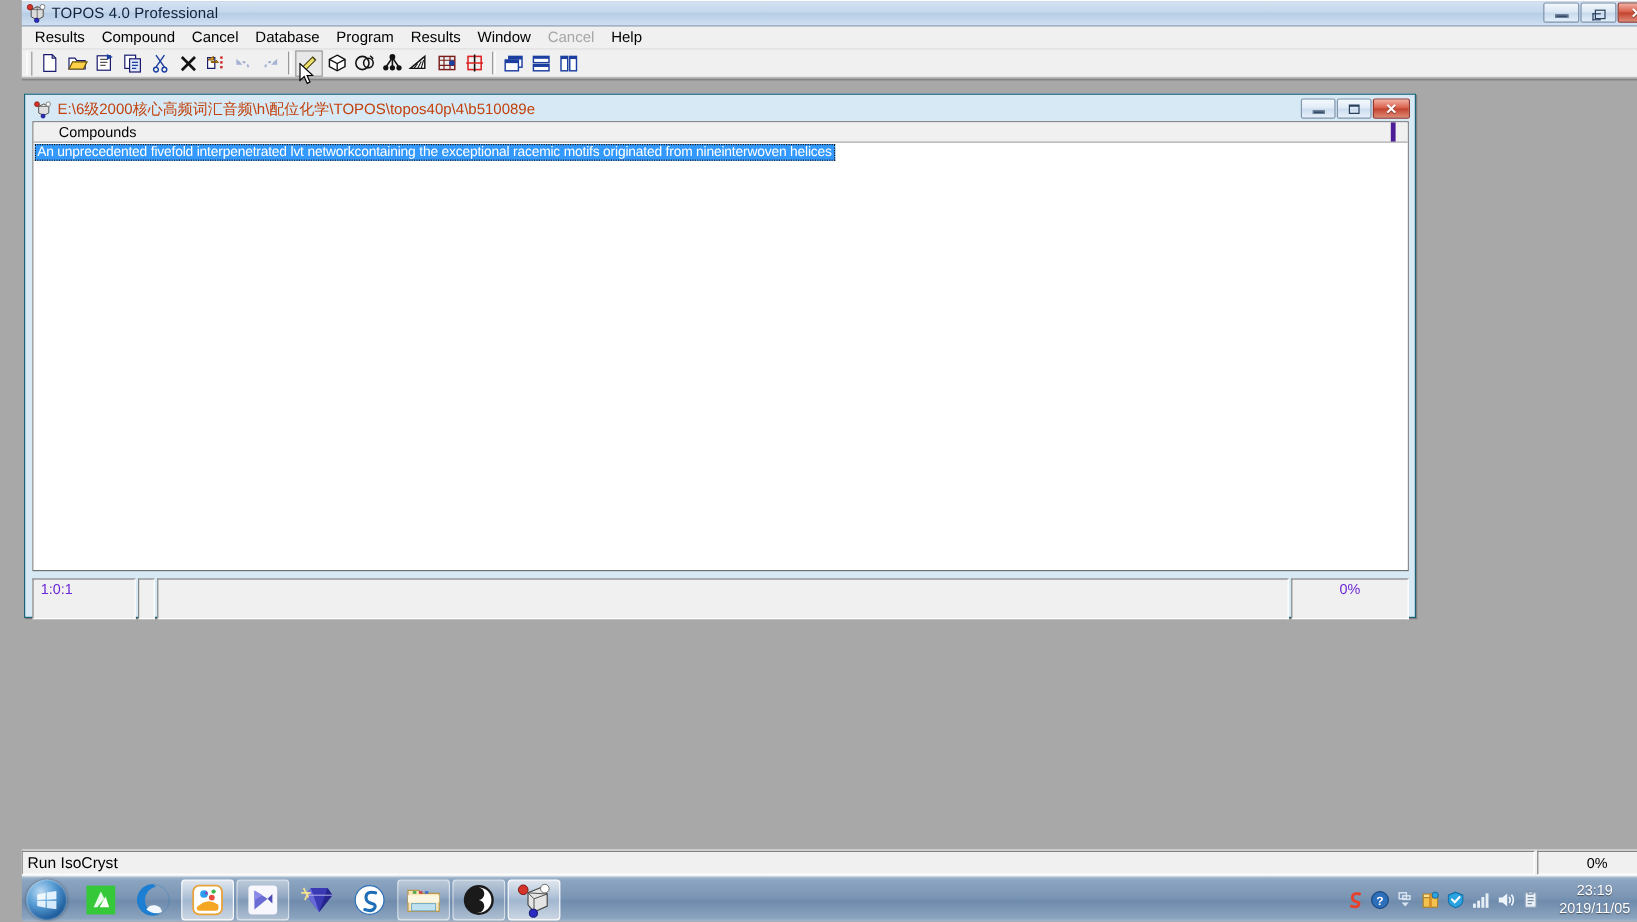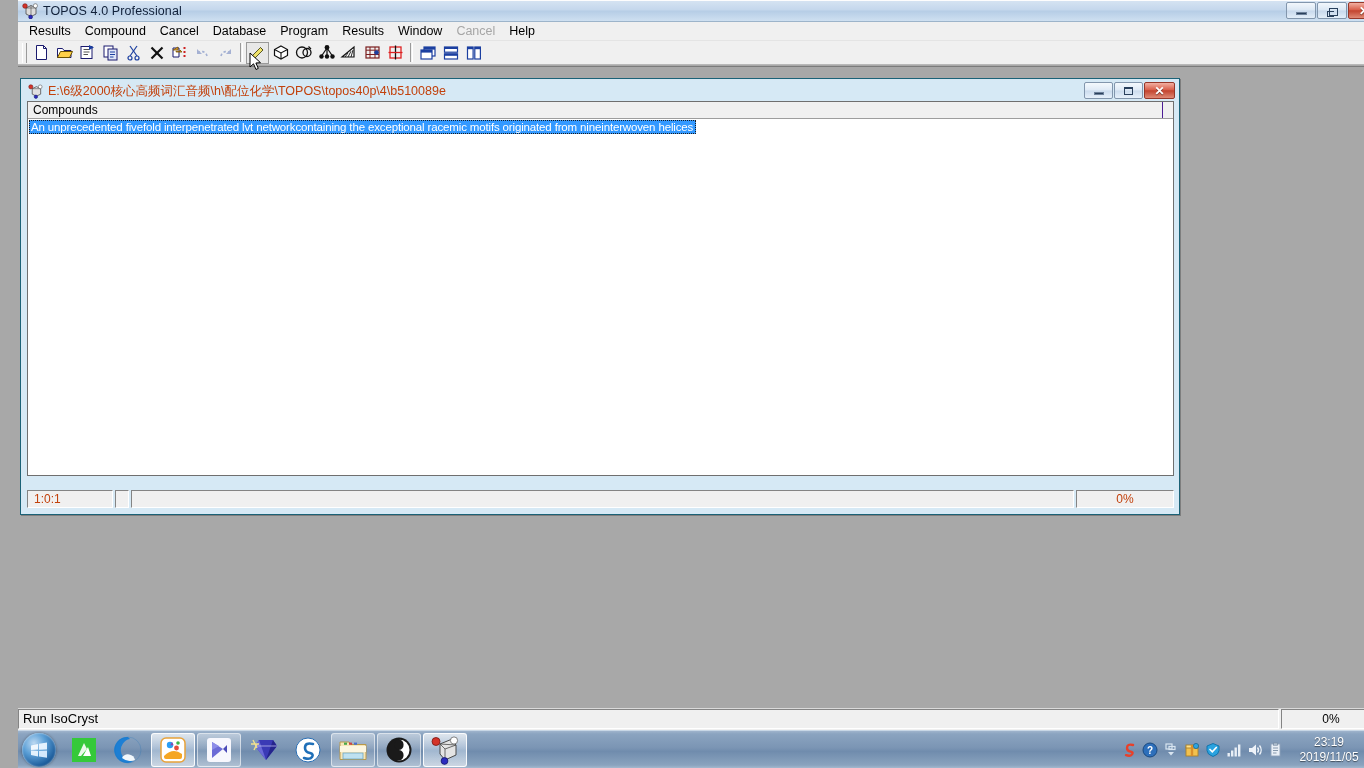--- a/index.html
+++ b/index.html
@@ -283,24 +283,24 @@
     height: 16px;
     background: #f0f0f0;
     border-bottom: 1px solid #9d9d9d;
     display: flex;
     align-items: center;
     flex: none;
   }
   .list-header-cell {
     font-size: 12px;
     color: #000;
-    padding-left: 5px;
+    padding-left: 21px;
     height: 16px;
     line-height: 16px;
-    border-right: 1px solid #4c1d95;
+    border-right: 4px solid #4c1d95;
     box-sizing: border-box;
     font-family: "Liberation Sans", sans-serif;
   }
   .list-body {
     flex: 1;
     position: relative;
     overflow: hidden;
     background: #fff;
   }
   .list-row {
@@ -325,29 +325,29 @@
   .child-status {
     position: absolute;
     left: 0;
     bottom: 0;
     right: 0;
     height: 20px;
     display: flex;
     align-items: center;
   }
   .cs-pane {
-    height: 18px;
+    height: 34px;
     border: 1px solid;
     border-color: #848484 #ffffff #ffffff #848484;
     background: #f0f0f0;
     box-sizing: border-box;
     font-size: 12px;
     line-height: 16px;
     padding-left: 6px;
-    color: #c2410c;
+    color: #6d28d9;
     font-family: "Liberation Sans", sans-serif;
   }
   .cs-pane.p1 { width: 86px; }
   .cs-pane.p2 { width: 14px; margin-left: 2px; }
   .cs-pane.p3 { flex: 1; margin-left: 2px; }
   .cs-pane.p4 {
     width: 98px;
     margin-left: 2px;
     text-align: center;
     padding-left: 0;

